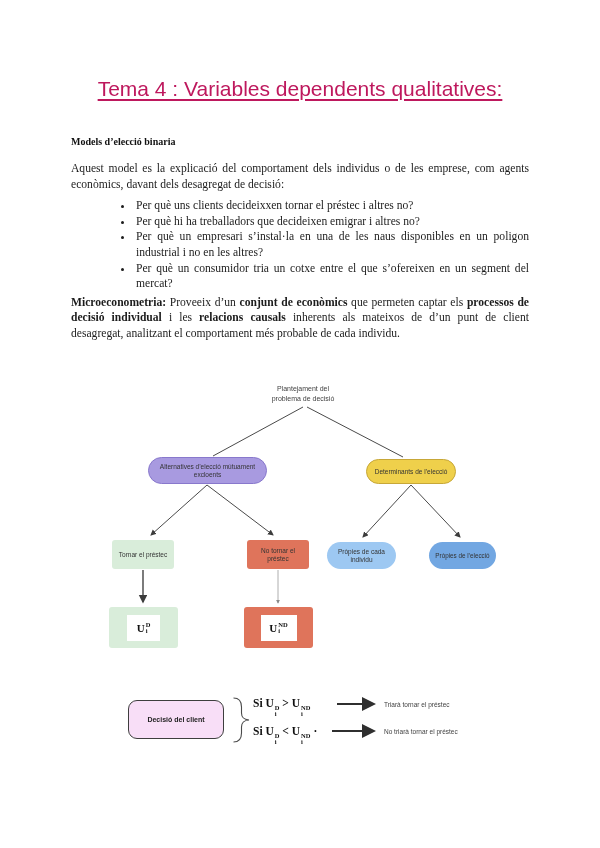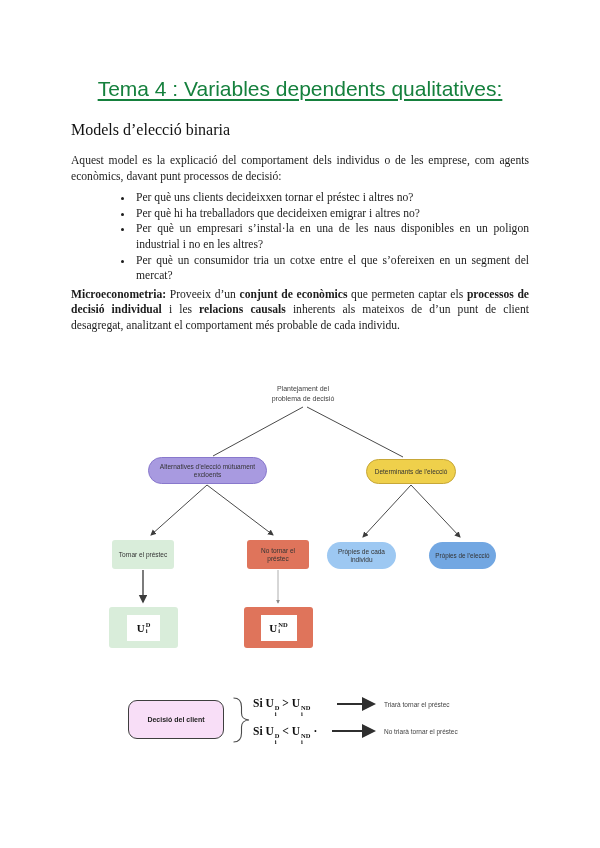--- a/index.html
+++ b/index.html
@@ -3,21 +3,21 @@
 <meta charset="utf-8">
 <style>
   html,body{margin:0;padding:0;background:#ffffff;}
   .page{position:relative;width:600px;height:848px;background:#fff;overflow:hidden;
         font-family:"Liberation Serif",serif;color:#1a1a1a;}
   .connectors{position:absolute;left:0;top:0;pointer-events:none;}
   .content{position:absolute;left:71px;top:72px;width:458px;}
   .doc-title{text-align:center;font-family:"Liberation Sans",sans-serif;
              font-size:21px;line-height:34px;text-decoration:underline;
              text-underline-offset:3px;}
-  .section-heading{margin-top:15px;font-size:16px;font-weight:normal;color:#111;}
+  .section-heading{margin-top:30px;font-size:10px;font-weight:bold;color:#111;}
   .para{margin:14px 0 0 0;font-size:11.6px;line-height:15.6px;text-align:justify;color:#1c1c1c;}
   .para.micro{margin-top:3px;}
   .bullets{margin:6px 0 0 0;padding-left:46px;}
   .bullets li{font-size:11.6px;line-height:15.6px;text-align:justify;padding-left:2px;color:#1c1c1c;margin-left:17px;}
   
   .node{position:absolute;display:flex;align-items:center;justify-content:center;
         text-align:center;font-family:"Liberation Sans",sans-serif;font-size:6.5px;
         line-height:8px;color:#333;padding:2px 4px;box-sizing:border-box;}
   .pill{border-radius:14px;}
   .rect{border-radius:3px;}
@@ -82,25 +82,25 @@
     <line x1="278" y1="570" x2="278" y2="603" stroke="#999" stroke-width="0.8" marker-end="url(#arrG)"></line>
 
     <path d="M 233.5,698 C 240,698 241.5,702 241.5,707 L 241.5,713 C 241.5,718 244,719.5 249,720
              C 244,720.5 241.5,722 241.5,727 L 241.5,733 C 241.5,738 240,742 233.5,742" stroke="#4a4a4a" stroke-width="1.1" fill="none"></path>
 
     <line x1="337" y1="704" x2="374" y2="704" stroke="#2f2f2f" stroke-width="2" marker-end="url(#arrSolid)"></line>
     <line x1="332" y1="731" x2="374" y2="731" stroke="#2f2f2f" stroke-width="2" marker-end="url(#arrSolid)"></line>
   </svg>
 
   <div class="content">
-    <div class="doc-title" style="color: #15803d;">
+    <div class="doc-title" style="color: #be185d;">
       <div>Tema 4 : Variables dependents qualitatives:</div>
     </div>
     <div class="section-heading">Models d’elecció binaria</div>
-    <p class="para">Aquest model es la explicació del comportament dels individus o de les emprese, com agents econòmics, davant punt processos de decisió:</p>
+    <p class="para">Aquest model es la explicació del comportament dels individus o de les emprese, com agents econòmics, davant dels desagregat de decisió:</p>
     <ul class="bullets">
       <li>Per què uns clients decideixxen tornar el préstec i altres no?</li>
       <li>Per què hi ha treballadors que decideixen emigrar i altres no?</li>
       <li>Per què un empresari s’instal·la en una de les naus disponibles en un poligon industrial i no en les altres?</li>
       <li>Per què un consumidor tria un cotxe entre el que s’ofereixen en un segment del mercat?</li>
     </ul>
     <p class="para micro"><b>Microeconometria:</b><span> Proveeix d’un </span><b>conjunt de econòmics</b><span> que permeten captar els </span><b>processos de decisió individual</b><span> i les </span><b>relacions causals</b><span> inherents als mateixos de d’un punt de client desagregat, analitzant el comportament més probable de cada individu.</span></p>
   </div>
 
   <div class="root-label">

